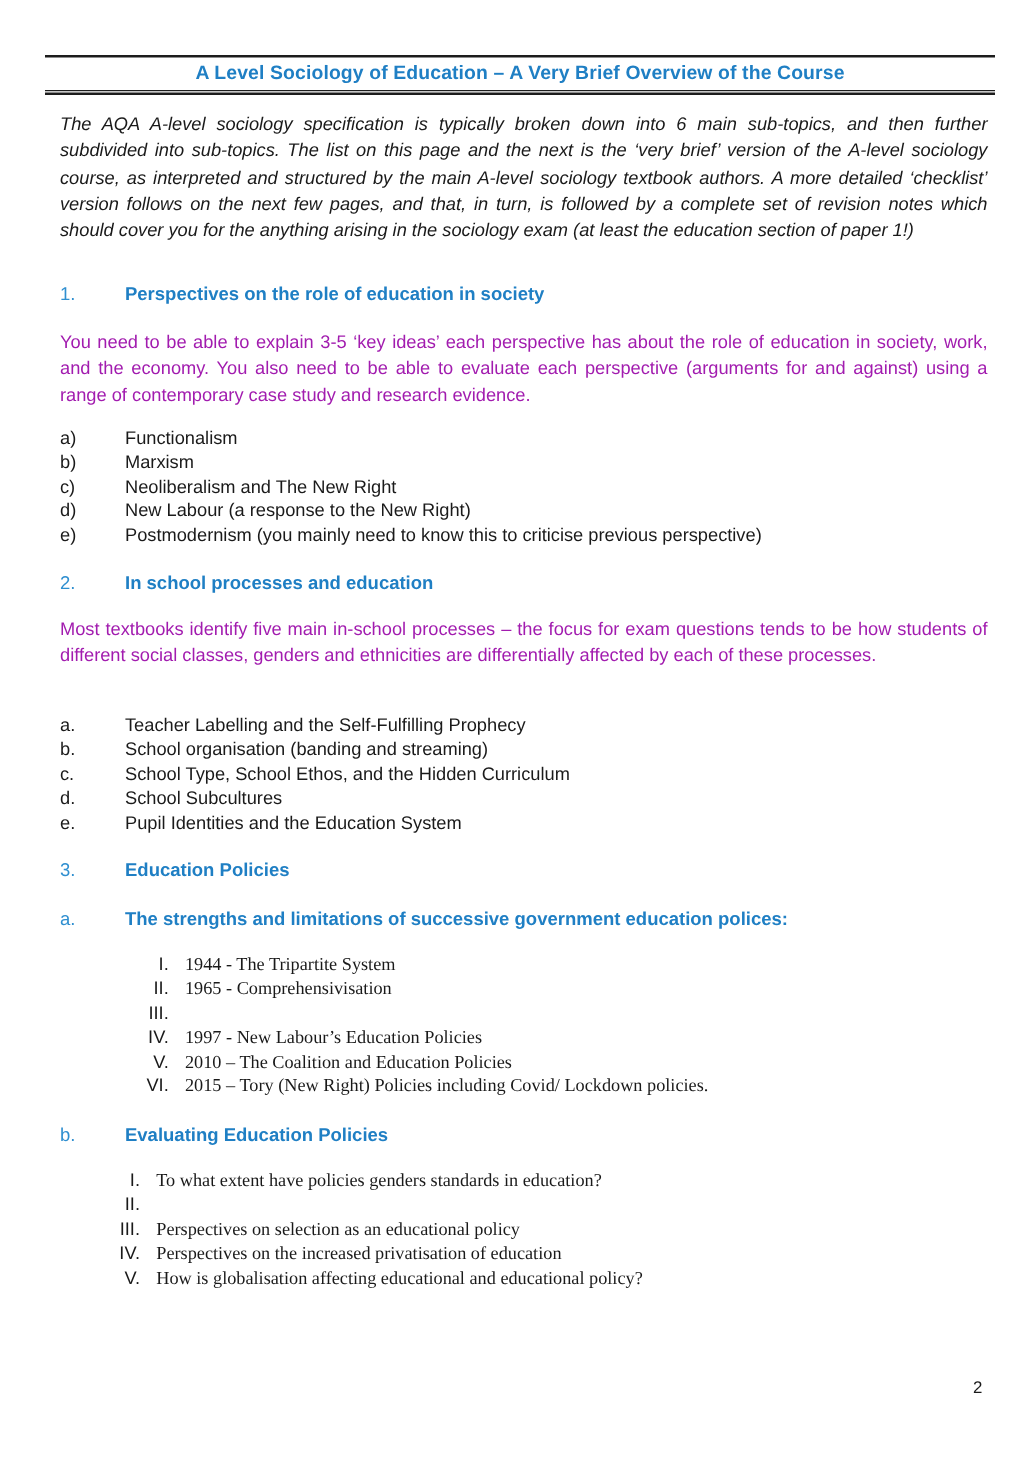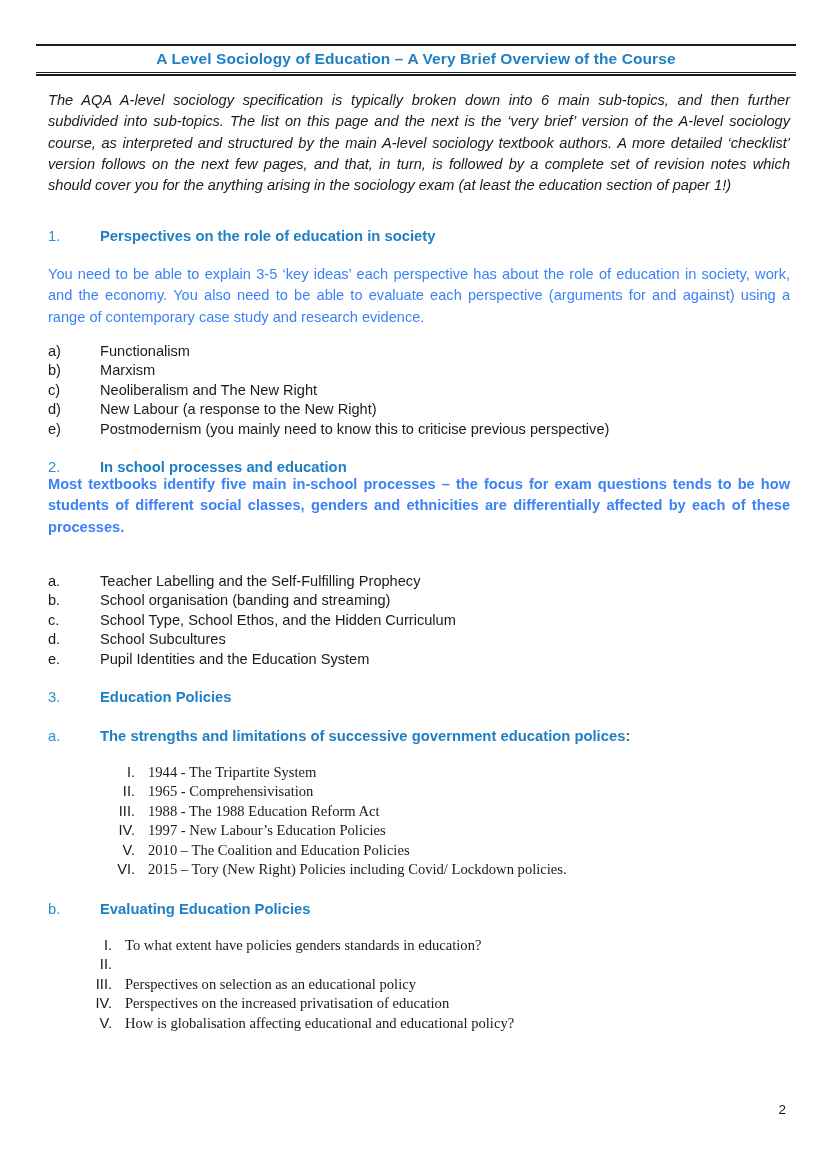--- a/index.html
+++ b/index.html
@@ -92,21 +92,21 @@
   }
 
   
   .body-para {
     position: absolute;
     left: 48px;
     width: 742px;
     font-size: 14.6px;
     line-height: 21.3px;
     text-align: justify;
-    color: #3b82f6;
+    color: #a21caf;
   }
 
   
   .letter-list {
     position: absolute;
     left: 48px;
     width: 740px;
     font-size: 14.6px;
     line-height: 19.4px;
     color: #1a1a1a;
@@ -203,21 +203,21 @@
       <span class="mk">e)</span>
       <span class="tx">Postmodernism (you mainly need to know this to criticise previous perspective)</span>
     </div>
   </div>
 
   <div class="heading" style="top:457px;">
     <span class="marker">2.</span>
     <span class="htext">In school processes and education</span>
   </div>
 
-  <div class="body-para" style="top:474px;font-weight:bold;">Most textbooks identify five main in-school processes – the focus for exam questions tends to be how students of different social classes, genders and ethnicities are differentially affected by each of these processes.</div>
+  <div class="body-para" style="top:494px;">Most textbooks identify five main in-school processes – the focus for exam questions tends to be how students of different social classes, genders and ethnicities are differentially affected by each of these processes.</div>
 
   <div class="letter-list" style="top:572px;">
     <div class="li">
       <span class="mk">a.</span>
       <span class="tx">Teacher Labelling and the Self-Fulfilling Prophecy</span>
     </div>
     <div class="li">
       <span class="mk">b.</span>
       <span class="tx">School organisation (banding and streaming)</span>
     </div>
@@ -249,21 +249,20 @@
     <div class="li">
       <span class="mk">I.</span>
       <span class="tx">1944 - The Tripartite System</span>
     </div>
     <div class="li">
       <span class="mk">II.</span>
       <span class="tx">1965 - Comprehensivisation</span>
     </div>
     <div class="li">
       <span class="mk">III.</span>
-      <span class="tx">1988 - The 1988 Education Reform Act</span>
     </div>
     <div class="li">
       <span class="mk">IV.</span>
       <span class="tx">1997 - New Labour’s Education Policies</span>
     </div>
     <div class="li">
       <span class="mk">V.</span>
       <span class="tx">2010 – The Coalition and Education Policies</span>
     </div>
     <div class="li">

